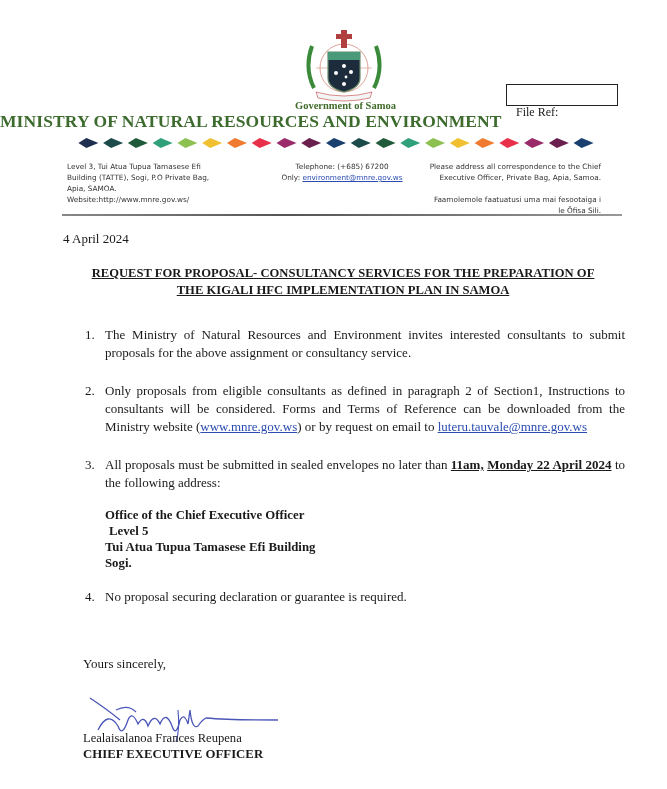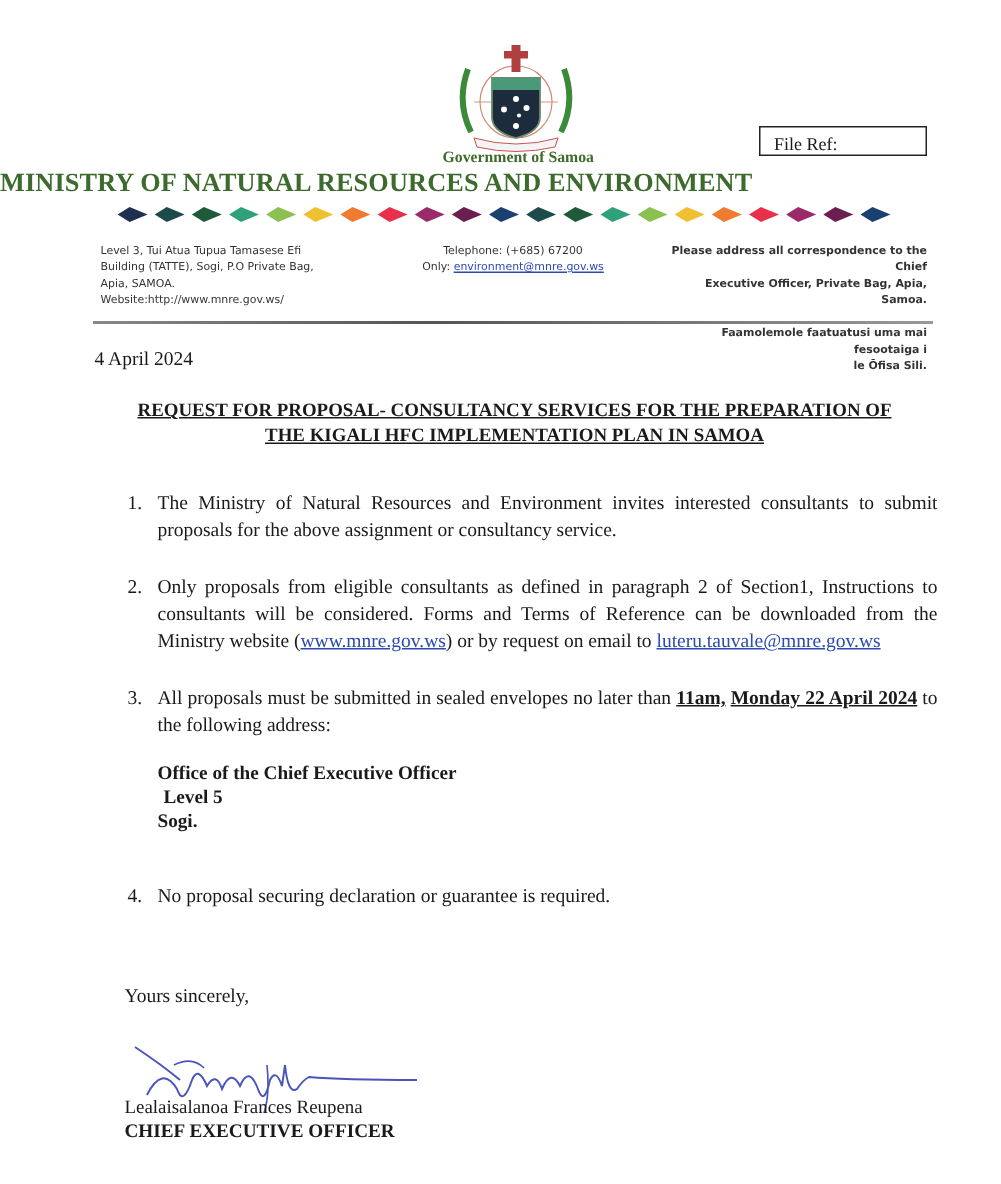--- a/index.html
+++ b/index.html
@@ -1,27 +1,27 @@
 <!DOCTYPE html>
 <html><head>
 <meta charset="utf-8">
 <style>
   html, body { margin: 0; padding: 0; background: #ffffff; }
   body { width: 667px; height: 789px; position: relative; overflow: hidden; font-family: "Liberation Serif", serif; color: #1a1a1a; }
   .abs { position: absolute; }
   
   .crest { left: 302px; top: 28px; width: 84px; height: 76px; }
   .gov { left: 12px; width: 667px; top: 100px; text-align: center; font-family: "Liberation Serif", serif; font-weight: bold; font-size: 10.5px; color: #3f6b2a; }
-  .fileref { left: 506px; top: 84px; width: 112px; height: 20px; border: 1px solid #222; box-sizing: border-box; font-size: 12px; padding: 4px 0 0 9px; }
+  .fileref { left: 506px; top: 84px; width: 112px; height: 20px; border: 1px solid #222; box-sizing: border-box; font-size: 12px; padding: 20px 0 0 9px; }
   .ministry { left: 0; width: 667px; top: 111px; text-align: left; font-family: "Liberation Serif", serif; font-weight: bold; font-size: 17.5px; color: #3d6b2e; letter-spacing: 0.1px; }
   .diamonds { left: 76px; top: 136px; width: 520px; height: 14px; }
   .contact { font-family: "DejaVu Sans", sans-serif; font-size: 7.3px; line-height: 11px; color: #333; }
   .c-left { left: 67px; top: 161px; width: 180px; }
   .c-mid { left: 257px; top: 161px; width: 170px; text-align: center; }
-  .c-right { left: 438px; top: 161px; width: 180px; text-align: right; font-weight: bold; }
+  .c-right { left: 421px; top: 161px; width: 180px; text-align: right; }
   .c-right .gap { height: 11px; }
   a.lnk { color: #2a4bb0; text-decoration: underline; }
   .hr { left: 62px; top: 214px; width: 560px; height: 1.5px; background: linear-gradient(90deg,#888,#555 40%,#999); }
   
   .date { left: 63px; top: 231px; font-size: 13px; }
   .title { left: 62px; width: 562px; top: 265px; text-align: center; font-weight: bold; font-size: 12.6px; line-height: 17px; text-decoration: underline; }
   .item { left: 85px; width: 540px; font-size: 13px; line-height: 18px; }
   .item .num { position: absolute; left: 0; top: 0; }
   .item .txt { margin-left: 20px; text-align: justify; }
   .i1 { top: 326px; }
@@ -127,20 +127,21 @@
 </div>
 
 <div class="abs item i3">
   <span class="num">3.</span>
   <div class="txt"><span>All proposals must be submitted in sealed envelopes no later than </span><b class="u">11am,</b> <b class="u">Monday 22 April 2024</b><span> to the following address:</span></div>
 </div>
 
 <div class="abs addr">
   <div>Office of the Chief Executive Officer</div>
   <div class="l2">Level 5</div>
+  <div>Tui Atua Tupua Tamasese Efi Building</div>
   <div>Sogi.</div>
 </div>
 
 <div class="abs item i4">
   <span class="num">4.</span>
   <div class="txt">No proposal securing declaration or guarantee is required.</div>
 </div>
 
 <div class="abs closing">Yours sincerely,</div>
 

